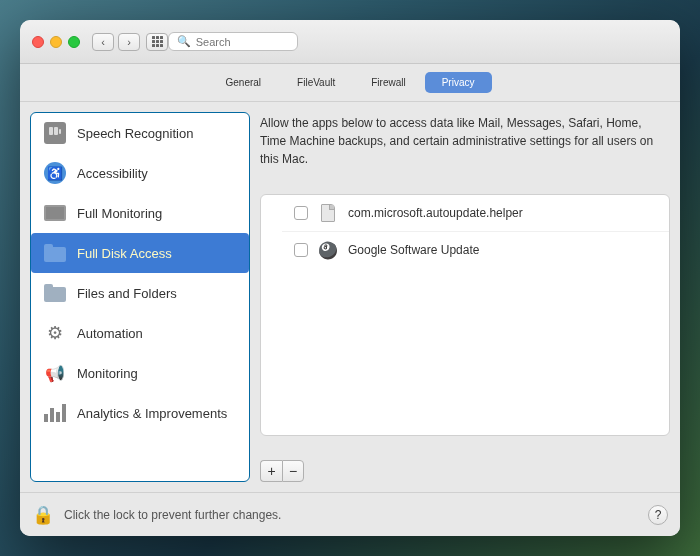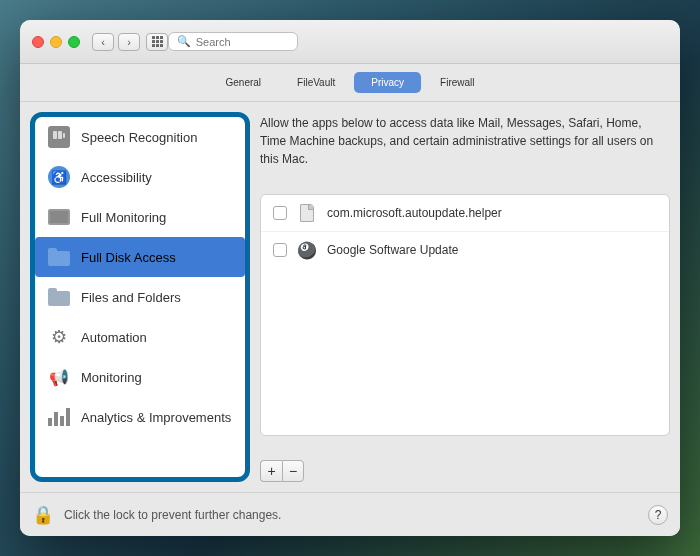--- a/index.html
+++ b/index.html
@@ -166,22 +166,22 @@
       overflow: hidden;
       background: #e8e8e8;
       padding: 10px;
       gap: 10px;
     }
 
     
     .sidebar {
       width: 220px;
       background: #fff;
-      border-radius: 12px;
-      border: 5px solid #0369a1;
+      border-radius: 6px;
+      border: 1px solid #0369a1;
       overflow-y: auto;
       flex-shrink: 0;
     }
 
     .sidebar-item {
       display: flex;
       align-items: center;
       padding: 8px 12px;
       gap: 10px;
       cursor: pointer;
@@ -189,21 +189,21 @@
       color: #333;
     }
 
     .sidebar-item.active {
       background: #3d7bd4;
       color: #fff;
       border-radius: 4px;
     }
 
     .sidebar-item.active .item-label {
-      color: #000000;
+      color: #fef9c3;
     }
 
     .icon-box {
       width: 24px;
       height: 24px;
       display: flex;
       align-items: center;
       justify-content: center;
       flex-shrink: 0;
     }
@@ -222,20 +222,21 @@
       line-height: 1.5;
       padding: 2px 0;
     }
 
     .apps-list {
       flex: 1;
       background: #fff;
       border: 1px solid #d0d0d0;
       border-radius: 6px;
       overflow-y: auto;
+      padding-left: 21px;
     }
 
     .app-item {
       display: flex;
       align-items: center;
       padding: 8px 12px;
       gap: 10px;
       border-bottom: 1px solid #f0f0f0;
     }
 
@@ -374,22 +375,22 @@
     </div>
     <div class="search-bar">
       <span class="search-icon-svg">🔍</span>
       <input class="search-input" type="text" placeholder="Search" style="">
     </div>
   </div>
 
   <div class="tabs-bar">
     <div class="tab">General</div>
     <div class="tab">FileVault</div>
+    <div class="tab">Firewall</div>
     <div class="tab active">Privacy</div>
-    <div class="tab">Firewall</div>
   </div>
 
   <div class="main-content">
 
     <div class="sidebar">
 
       <div class="sidebar-item">
         <div class="icon-box">
           <div style="width:22px;height:22px;background:#888;border-radius:3px;display:flex;align-items:center;justify-content:center;">
             <svg width="14" height="14" viewBox="0 0 14 14" fill="none">

